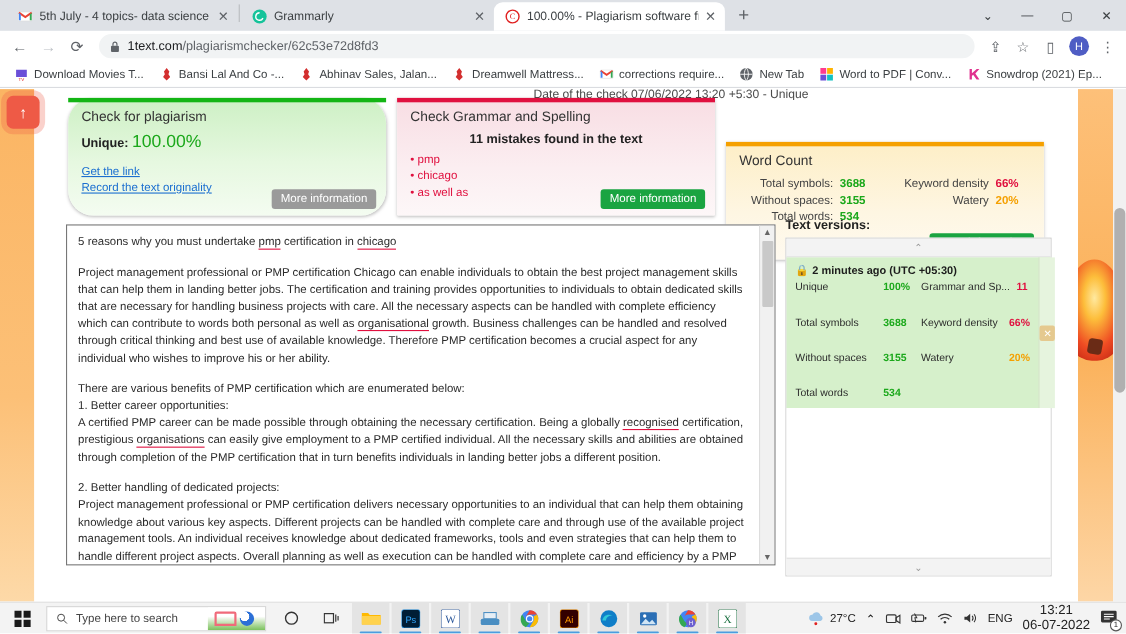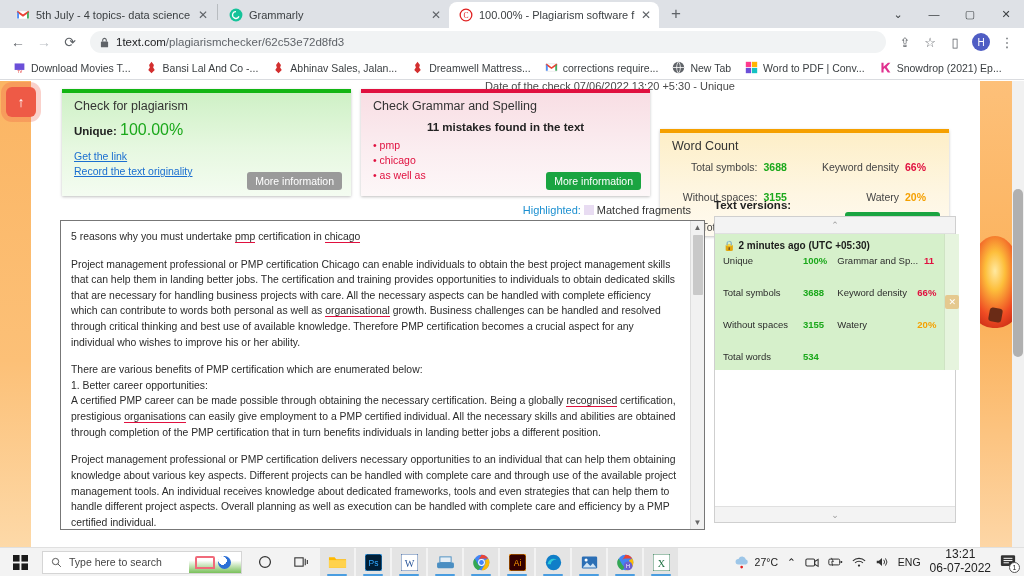--- a/index.html
+++ b/index.html
@@ -125,21 +125,21 @@
   }
 
   
   .cards { position: absolute; left: 62px; top: 8px; display: flex; gap: 10px; }
   .card {
     width: 289px; height: 107px; position: relative; border-radius: 1px;
     box-shadow: 0 1px 3px rgba(0,0,0,.25);
     padding: 10px 12px 0 12px;
   }
   .card-accent { position: absolute; left: 0; top: 0; right: 0; height: 4px; }
-  .card.plag { background: linear-gradient(180deg,#cdf0c4 0%, #e6f8e0 55%, #f4fcf1 100%); }
+  .card.plag { background: linear-gradient(180deg,#cdf0c4 0%, #e6f8e0 55%, #f4fcf1 100%); border-radius: 23px; }
   .card.plag .card-accent { background: #13b514; }
   .card.gram { background: linear-gradient(180deg,#f8dde3 0%, #fbeef1 60%, #fdf7f8 100%); }
   .card.gram .card-accent { background: #e0103f; }
   .card.word { background: linear-gradient(180deg,#fdeec6 0%, #fef6e2 60%, #fffaf0 100%); margin-top: 40px; }
   .card.word .card-accent { background: #f5a000; }
 
   .card-title { font-size: 12.5px; color: #333; margin-bottom: 8px; }
   .unique-row { font-size: 11.5px; color: #222; font-weight: 700; }
   .unique-row .val { font-size: 16px; color: #1ba81b; font-weight: 400; }
   .card-links { margin-top: 10px; font-size: 10.5px; line-height: 1.45; }
@@ -150,21 +150,21 @@
     padding: 3px 8px; border-radius: 3px; cursor: pointer;
   }
   .more-btn.grey { background: #9a9a9a; }
   .more-btn.green { background: #1aa441; }
 
   .mistakes-count { text-align: center; font-size: 11.5px; font-weight: 700; color: #222; margin-bottom: 5px; }
   .mistake-list { font-size: 10.5px; color: #e0103f; line-height: 1.45; }
   .mistake-list div::before { content: "• "; }
 
   .wc-grid { display: flex; gap: 18px; font-size: 10.5px; }
-  .wc-col { display: flex; flex-direction: column; gap: 18px; }
+  .wc-col { display: flex; flex-direction: column; gap: 3px; }
   .wc-row { display: flex; gap: 6px; justify-content: flex-end; }
   .wc-lbl { color: #444; }
   .wc-val { font-weight: 700; min-width: 32px; }
   .wc-val.green { color: #1ba81b; }
   .wc-val.red { color: #e0103f; }
   .wc-val.orange { color: #f5a000; }
 
   
   .doc-wrap { position: absolute; left: 60px; top: 123px; width: 645px; }
   .legend { text-align: right; font-size: 11px; padding-right: 14px; margin-bottom: 4px; }
@@ -468,31 +468,29 @@
                 <span class="wc-lbl">Watery</span>
                 <span class="wc-val orange">20%</span>
               </div>
           </div>
         </div>
         <div class="more-btn green">More information</div>
       </div>
     </div>
 
     <div class="doc-wrap">
-      <div class="legend">
-        <span class="hl">Highlighted:</span><span class="swatch"></span><span class="lbl">Matched fragments</span>
-      </div>
 
       <div class="doc-box">
         <div class="doc-text">
           <p>5 reasons why you must undertake <span class="sp">pmp</span> certification in <span class="sp">chicago</span></p>
           <p>Project management professional or PMP certification Chicago can enable individuals to obtain the best project management skills that can help them in landing better jobs. The certification and training provides opportunities to individuals to obtain dedicated skills that are necessary for handling business projects with care. All the necessary aspects can be handled with complete efficiency which can contribute to words both personal as well as <span class="sp">organisational</span> growth. Business challenges can be handled and resolved through critical thinking and best use of available knowledge. Therefore PMP certification becomes a crucial aspect for any individual who wishes to improve his or her ability.</p>
           <p class="tight">There are various benefits of PMP certification which are enumerated below:</p>
           <p class="tight">1. Better career opportunities:</p>
           <p>A certified PMP career can be made possible through obtaining the necessary certification. Being a globally <span class="sp">recognised</span> certification, prestigious <span class="sp">organisations</span> can easily give employment to a PMP certified individual. All the necessary skills and abilities are obtained through completion of the PMP certification that in turn benefits individuals in landing better jobs a different position.</p>
+          <p class="tight">2. Better handling of dedicated projects:</p>
           <p>Project management professional or PMP certification delivers necessary opportunities to an individual that can help them obtaining knowledge about various key aspects. Different projects can be handled with complete care and through use of the available project management tools. An individual receives knowledge about dedicated frameworks, tools and even strategies that can help them to handle different project aspects. Overall planning as well as execution can be handled with complete care and efficiency by a PMP certified individual.</p>
 
         </div>
         <div class="doc-scroll">
           <div class="arrow-up">▲</div>
           <div class="thumb"></div>
           <div class="arrow-dn">▼</div>
         </div>
       </div>
     </div>

